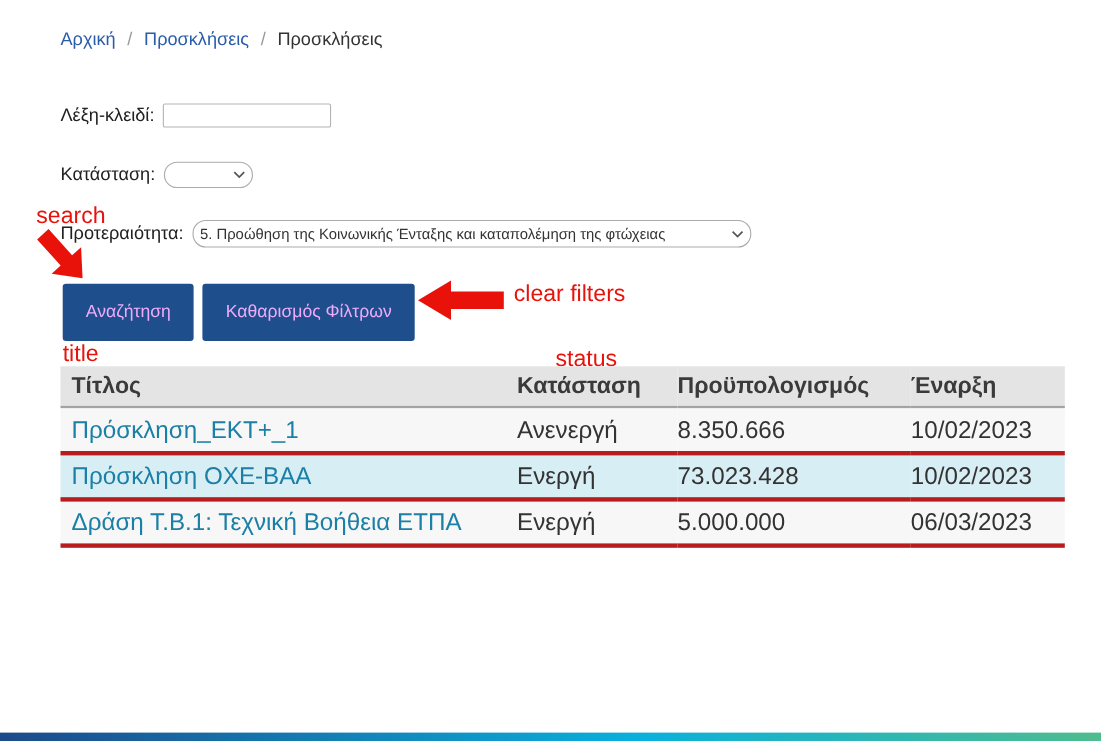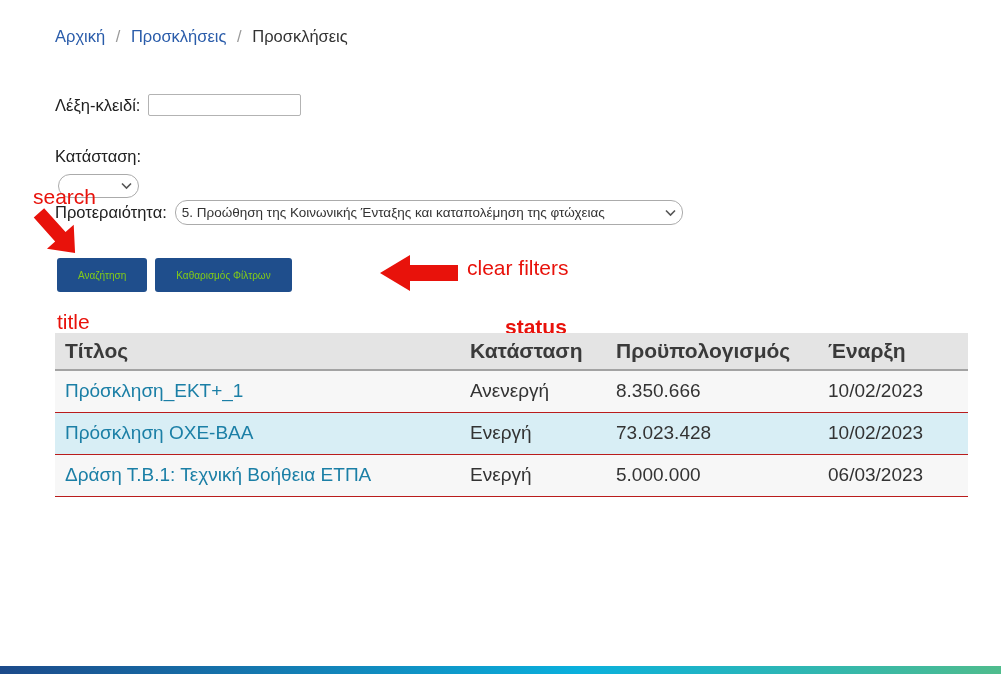--- a/index.html
+++ b/index.html
@@ -18,56 +18,56 @@
 
   
   .breadcrumb{position:absolute;left:55px;top:27px;font-size:16.5px;}
   .breadcrumb a{color:var(--link-blue);text-decoration:none;cursor:pointer;}
   .breadcrumb .sep{color:#9a9a9a;margin:0 6px;}
   .breadcrumb .current{color:#333;}
 
   
   .frow{position:absolute;display:flex;align-items:center;gap:8px;font-size:16.5px;color:#212121;}
   .frow-keyword{left:55px;top:94px;}
-  .frow-status{left:55px;top:147px;flex-direction:column;}
+  .frow-status{left:55px;top:147px;}
   .frow-priority{left:55px;top:200px;}
   .txt-input{width:153px;height:22px;border:1px solid #b3b3b3;border-radius:2px;background:#fff;
     font-family:inherit;font-size:14px;padding:0 5px;outline:none;}
   .select-wrap{position:relative;display:inline-block;}
   .select-wrap select{appearance:none;-webkit-appearance:none;width:100%;height:100%;
     border:1px solid #ababab;border-radius:12px;background:#fff;font-family:inherit;
     padding:2px 22px 2px 6px;color:#333;outline:none;cursor:pointer;}
   .sw-status{width:81px;height:24px;}
   .sw-status select{font-size:13px;}
   .sw-priority{width:508px;height:25px;}
   .sw-priority select{font-size:13.5px;}
   .chev{position:absolute;right:7px;top:50%;transform:translateY(-50%);pointer-events:none;line-height:0;}
 
   
   .btn-row{position:absolute;left:57px;top:258px;display:flex;gap:8px;}
-  .btn{background:var(--btn-bg);color:#84cc16;border:none;border-radius:3px;height:34px;
-    padding:0 21px;font-family:inherit;font-size:10px;cursor:pointer;}
+  .btn{background:var(--btn-bg);color:#f0abfc;border:none;border-radius:3px;height:52px;
+    padding:0 21px;font-family:inherit;font-size:16px;cursor:pointer;}
 
   
   .ann{position:absolute;color:var(--ann-red);font-size:21px;line-height:1;white-space:nowrap;}
   .ann-search{left:33px;top:186px;}
   .ann-clear{left:467px;top:257px;}
   .ann-title{left:57px;top:311px;}
-  .ann-status{left:505px;top:316px;font-weight:bold;}
+  .ann-status{left:505px;top:316px;}
   .ann-arrow{position:absolute;line-height:0;}
   .arrow-search{left:22px;top:200px;}
   .arrow-clear{left:378px;top:252px;}
   .ann-arrow svg{display:block;}
   .ann-arrow polygon{fill:var(--ann-red);}
 
   
   .inv-table{position:absolute;left:55px;top:333px;width:913px;border-collapse:collapse;table-layout:fixed;}
   .inv-table th{background:var(--header-bg);height:37px;font-size:21px;font-weight:bold;color:#3a3a3a;
     border-bottom:2px solid #a3a3a3;}
-  .inv-table td{height:42px;font-size:19px;color:#333;border-bottom:1px solid #b91c1c;}
+  .inv-table td{height:42px;font-size:22px;color:#333;border-bottom:4px solid #b91c1c;}
   .inv-table tbody tr:nth-child(odd) td{background:var(--row-light);}
   .inv-table tbody tr:nth-child(even) td{background:var(--row-alt);}
   .c-title{text-align:left;padding-left:10px;}
   .c-status,.c-budget,.c-date{text-align:left;}
   .inv-table a{color:var(--table-link);text-decoration:none;cursor:pointer;}
 
   
   .footer-bar{position:absolute;left:0;top:666px;width:1001px;height:8px;
     background:linear-gradient(90deg,#1c4a8a 0%,#0ab0dd 58%,#4fbc8d 100%);}
 </style>

